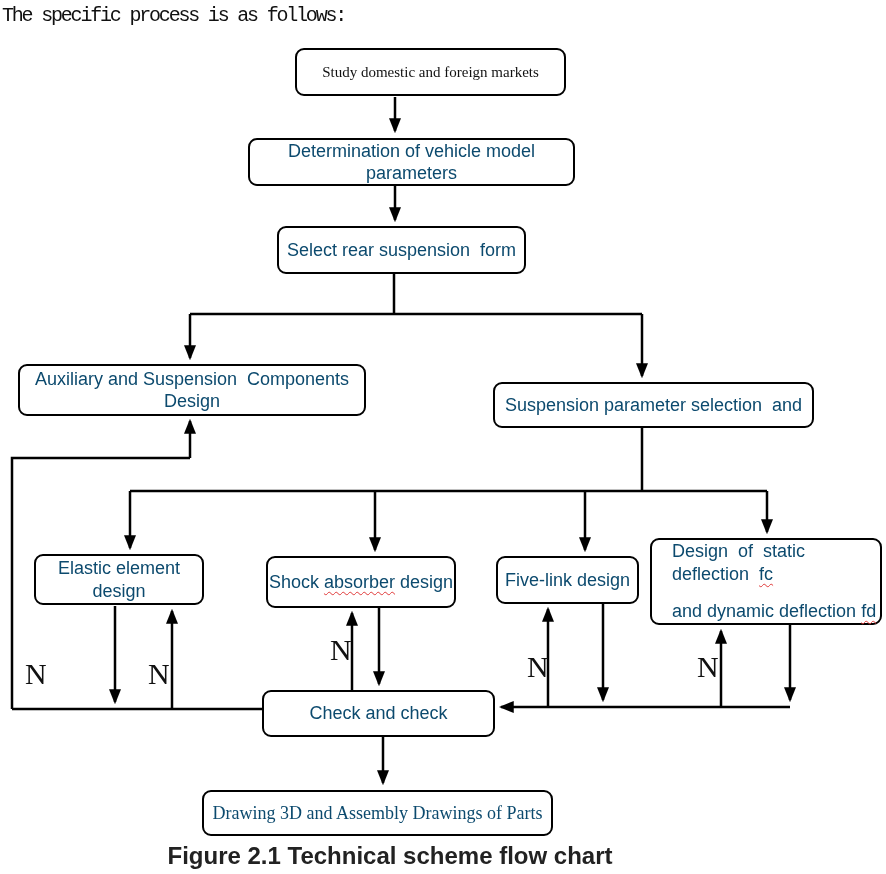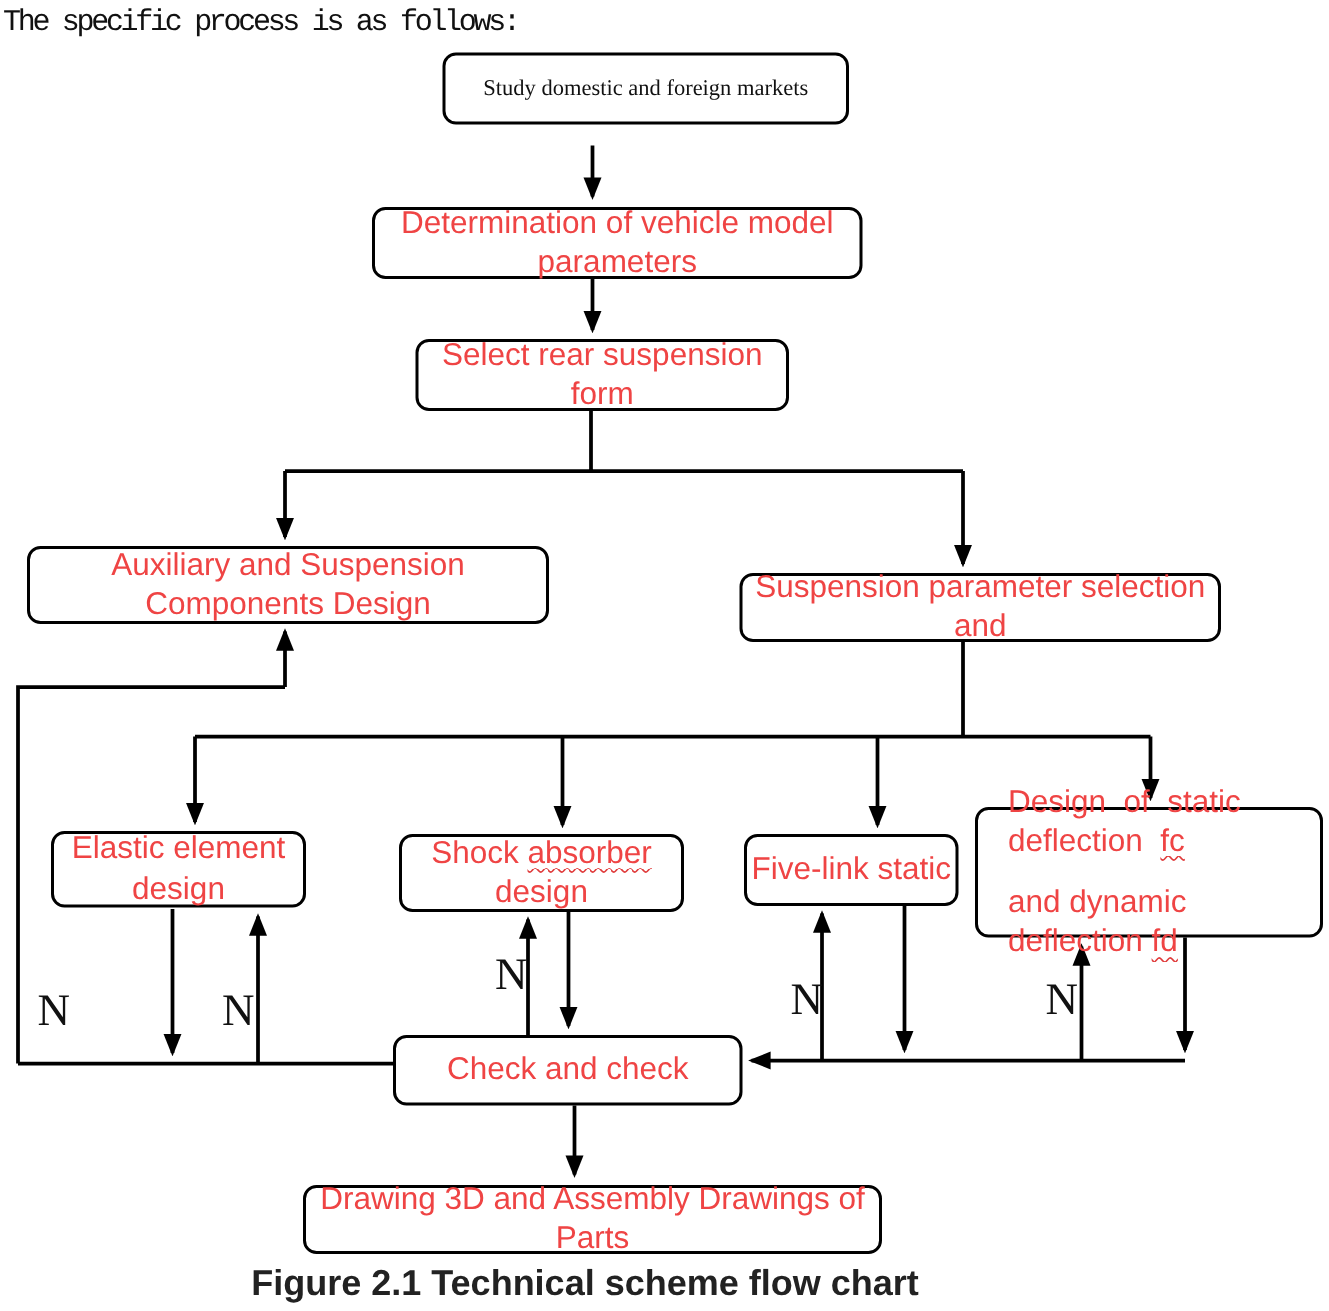--- a/index.html
+++ b/index.html
@@ -15,21 +15,21 @@
     font-family:"Liberation Mono","DejaVu Sans Mono",monospace;
     font-size:20px;letter-spacing:-2.2px;color:#111;
     white-space:pre;
     text-align:center;
   }
   svg.wires{position:absolute;left:0;top:0;width:886px;height:874px;}
   .box{
     position:absolute;box-sizing:border-box;
     background:#ffffff;border:2px solid #000;border-radius:9px;
     display:flex;align-items:center;justify-content:center;
-    font-size:21px;color:#ef4444;text-align:center;
+    font-size:18px;color:#0c4a6e;text-align:center;
     white-space:pre-wrap;line-height:1.25;
   }
   .box.serif{
     font-family:"Liberation Serif","DejaVu Serif",serif;
     color:#111;font-size:15px;
   }
   .box.multiline{
     flex-direction:column;align-items:flex-start;
     justify-content:center;gap:15px;
     padding-left:20px;text-align:left;
@@ -95,21 +95,21 @@
 
       <path d="M721,707 L721,631" marker-end="url(#arr)"></path>
       <path d="M790,625 L790,700" marker-end="url(#arr)"></path>
 
       <path d="M790,707 L501,707" marker-end="url(#arr)"></path>
 
       <path d="M383,737 L383,783" marker-end="url(#arr)"></path>
     </g>
   </svg>
 
-  <div class="box serif" style="left:295px;top:35px;width:271px;height:48px;">
+  <div class="box serif" style="left:295px;top:48px;width:271px;height:48px;">
     <span>Study domestic and foreign markets</span>
   </div>
 
   <div class="box" style="left:248px;top:138px;width:327px;height:48px;">
     <span>Determination of vehicle model  parameters</span>
   </div>
 
   <div class="box" style="left:277px;top:226px;width:249px;height:48px;">
     <span>Select rear suspension  form</span>
   </div>
@@ -124,33 +124,33 @@
 
   <div class="box" style="left:34px;top:554px;width:170px;height:51px;">
     <span>Elastic element design</span>
   </div>
 
   <div class="box" style="left:266px;top:556px;width:190px;height:52px;">
     <span><span>Shock </span><span class="squiggle">absorber</span><span> design</span></span>
   </div>
 
   <div class="box" style="left:496px;top:556px;width:143px;height:48px;">
-    <span>Five-link static</span>
+    <span>Five-link design</span>
   </div>
 
-  <div class="box multiline" style="left:650px;top:538px;width:232px;height:87px;align-items:flex-end;">
+  <div class="box multiline" style="left:650px;top:538px;width:232px;height:87px;">
     <span><span>Design  of  static  deflection  </span><span class="squiggle">fc</span></span>
     <span><span>and dynamic deflection </span><span class="squiggle">fd</span></span>
   </div>
 
   <div class="box" style="left:262px;top:690px;width:233px;height:47px;align-items:center;">
     <span>Check and check</span>
   </div>
 
-  <div class="box" style="left:202px;top:790px;width:386px;height:46px;">
+  <div class="box" style="left:202px;top:790px;width:351px;height:46px;font-family:Liberation Serif, serif;">
     <span>Drawing 3D and Assembly Drawings of Parts</span>
   </div>
 
   <div class="n-label" style="left:25px;top:659px;">N</div>
   <div class="n-label" style="left:148px;top:659px;">N</div>
   <div class="n-label" style="left:330px;top:635px;">N</div>
   <div class="n-label" style="left:527px;top:652px;">N</div>
   <div class="n-label" style="left:697px;top:652px;">N</div>
 
   <div id="caption">Figure 2.1 Technical scheme flow chart</div>

